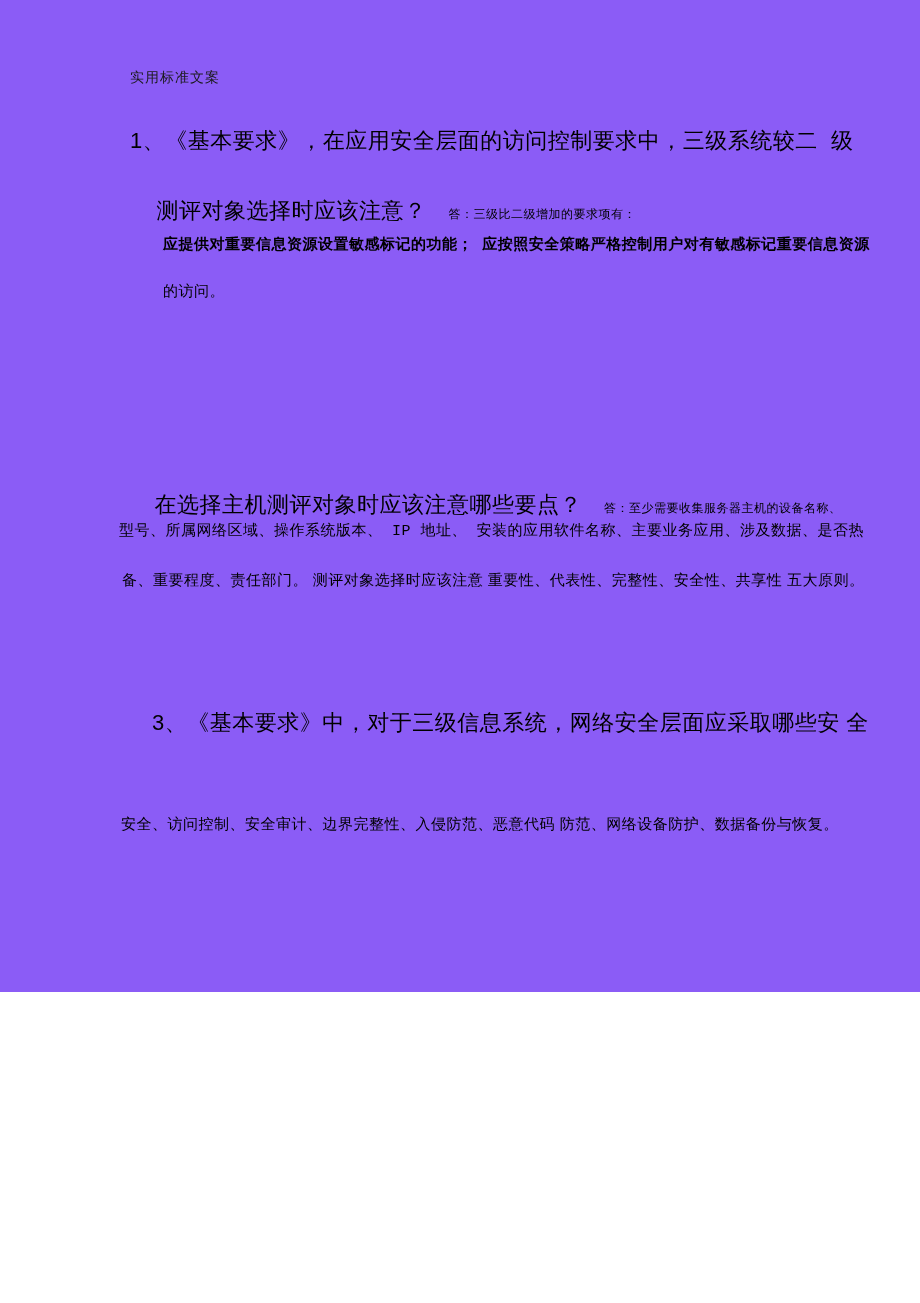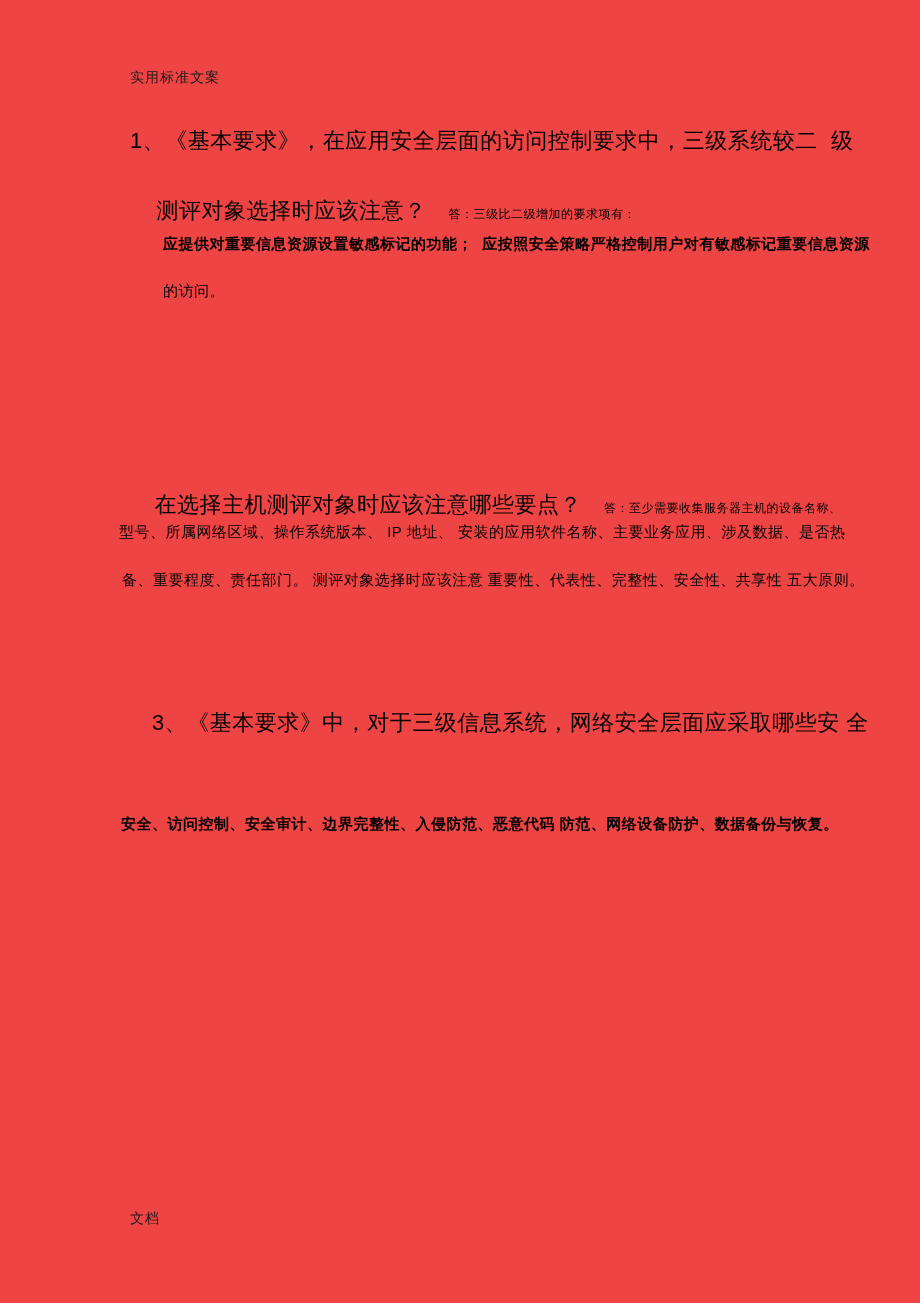--- a/index.html
+++ b/index.html
@@ -1,20 +1,20 @@
 <!DOCTYPE html>
 <html><head>
 <meta charset="utf-8">
 <style>
   html, body { margin: 0; padding: 0; background: #ffffff; }
   .page {
     position: relative;
     width: 920px;
-    height: 1303px;
-    background: #ef4444;
+    height: 992px;
+    background: #8b5cf6;
     color: #000000;
     font-family: "Liberation Sans", "DejaVu Sans", sans-serif;
     overflow: hidden;
   }
   .line {
     position: absolute;
     white-space: pre;
     color: #000000;
   }
   .big   { font-size: 22px; letter-spacing: 0.5px; line-height: 26px; }
@@ -32,21 +32,21 @@
   <div class="line big" style="left:130px; top:128px;">1、《基本要求》，在应用安全层面的访问控制要求中，三级系统较二  级</div>
   <div class="line big" style="left:130px; top:172px;">
     <span>测评对象选择时应该注意？</span><span class="inline-ans">答：三级比二级增加的要求项有：</span>
   </div>
   <div class="line small" style="left:163px; top:235px;font-weight:bold;">应提供对重要信息资源设置敏感标记的功能；  应按照安全策略严格控制用户对有敏感标记重要信息资源</div>
   <div class="line small" style="left:163px; top:282px;">的访问。</div>
 
   <div class="line big" style="left:128px; top:466px;">
     <span>在选择主机测评对象时应该注意哪些要点？</span><span class="inline-ans">答：至少需要收集服务器主机的设备名称、</span>
   </div>
-  <div class="line small" style="left:119px; top:523px;">型号、所属网络区域、操作系统版本、 IP 地址、 安装的应用软件名称、主要业务应用、涉及数据、是否热</div>
+  <div class="line small" style="left:119px; top:523px;font-family:Liberation Mono, monospace;">型号、所属网络区域、操作系统版本、 IP 地址、 安装的应用软件名称、主要业务应用、涉及数据、是否热</div>
   <div class="line small" style="left:122px; top:571px;">备、重要程度、责任部门。 测评对象选择时应该注意 重要性、代表性、完整性、安全性、共享性 五大原则。</div>
 
   <div class="line big" style="left:128px; top:710px;margin-left:24px;">3、《基本要求》中，对于三级信息系统，网络安全层面应采取哪些安 全</div>
-  <div class="line small" style="left:121px; top:815px;font-weight:bold;">安全、访问控制、安全审计、边界完整性、入侵防范、恶意代码 防范、网络设备防护、数据备份与恢复。</div>
+  <div class="line small" style="left:121px; top:815px;">安全、访问控制、安全审计、边界完整性、入侵防范、恶意代码 防范、网络设备防护、数据备份与恢复。</div>
 
   <div class="line meta" style="left:130px; top:1210px;">文档</div>
 
 </div>
 
 </body></html>

